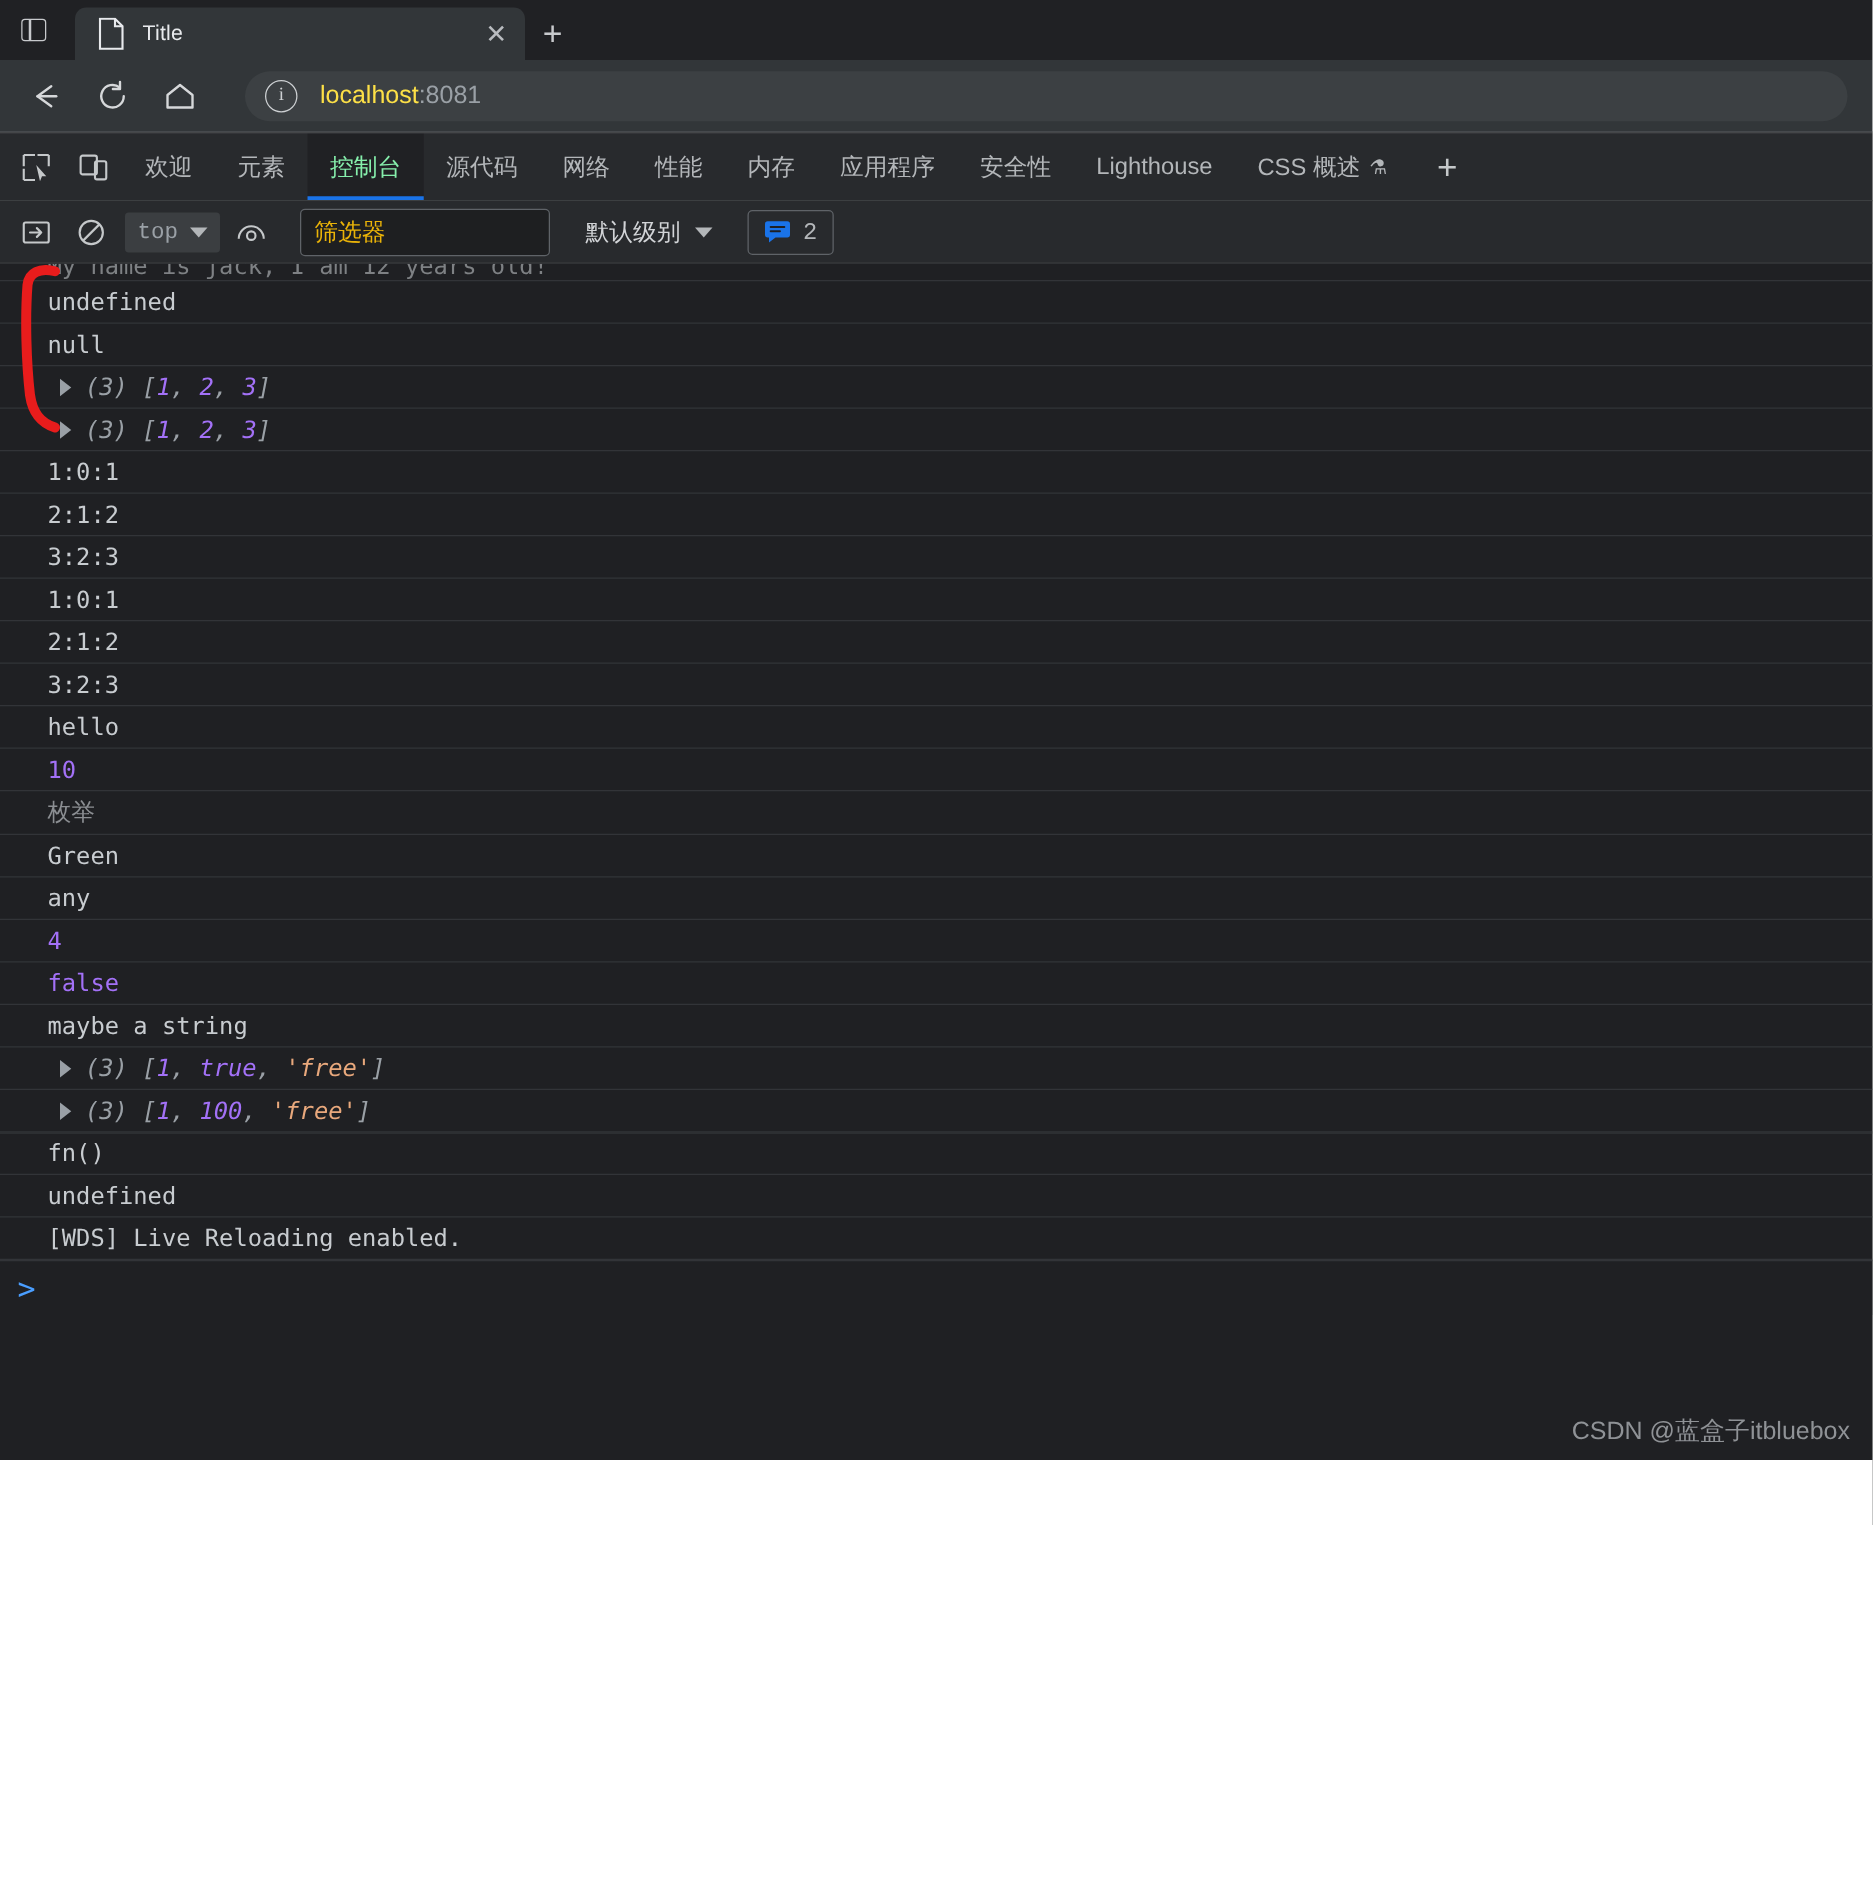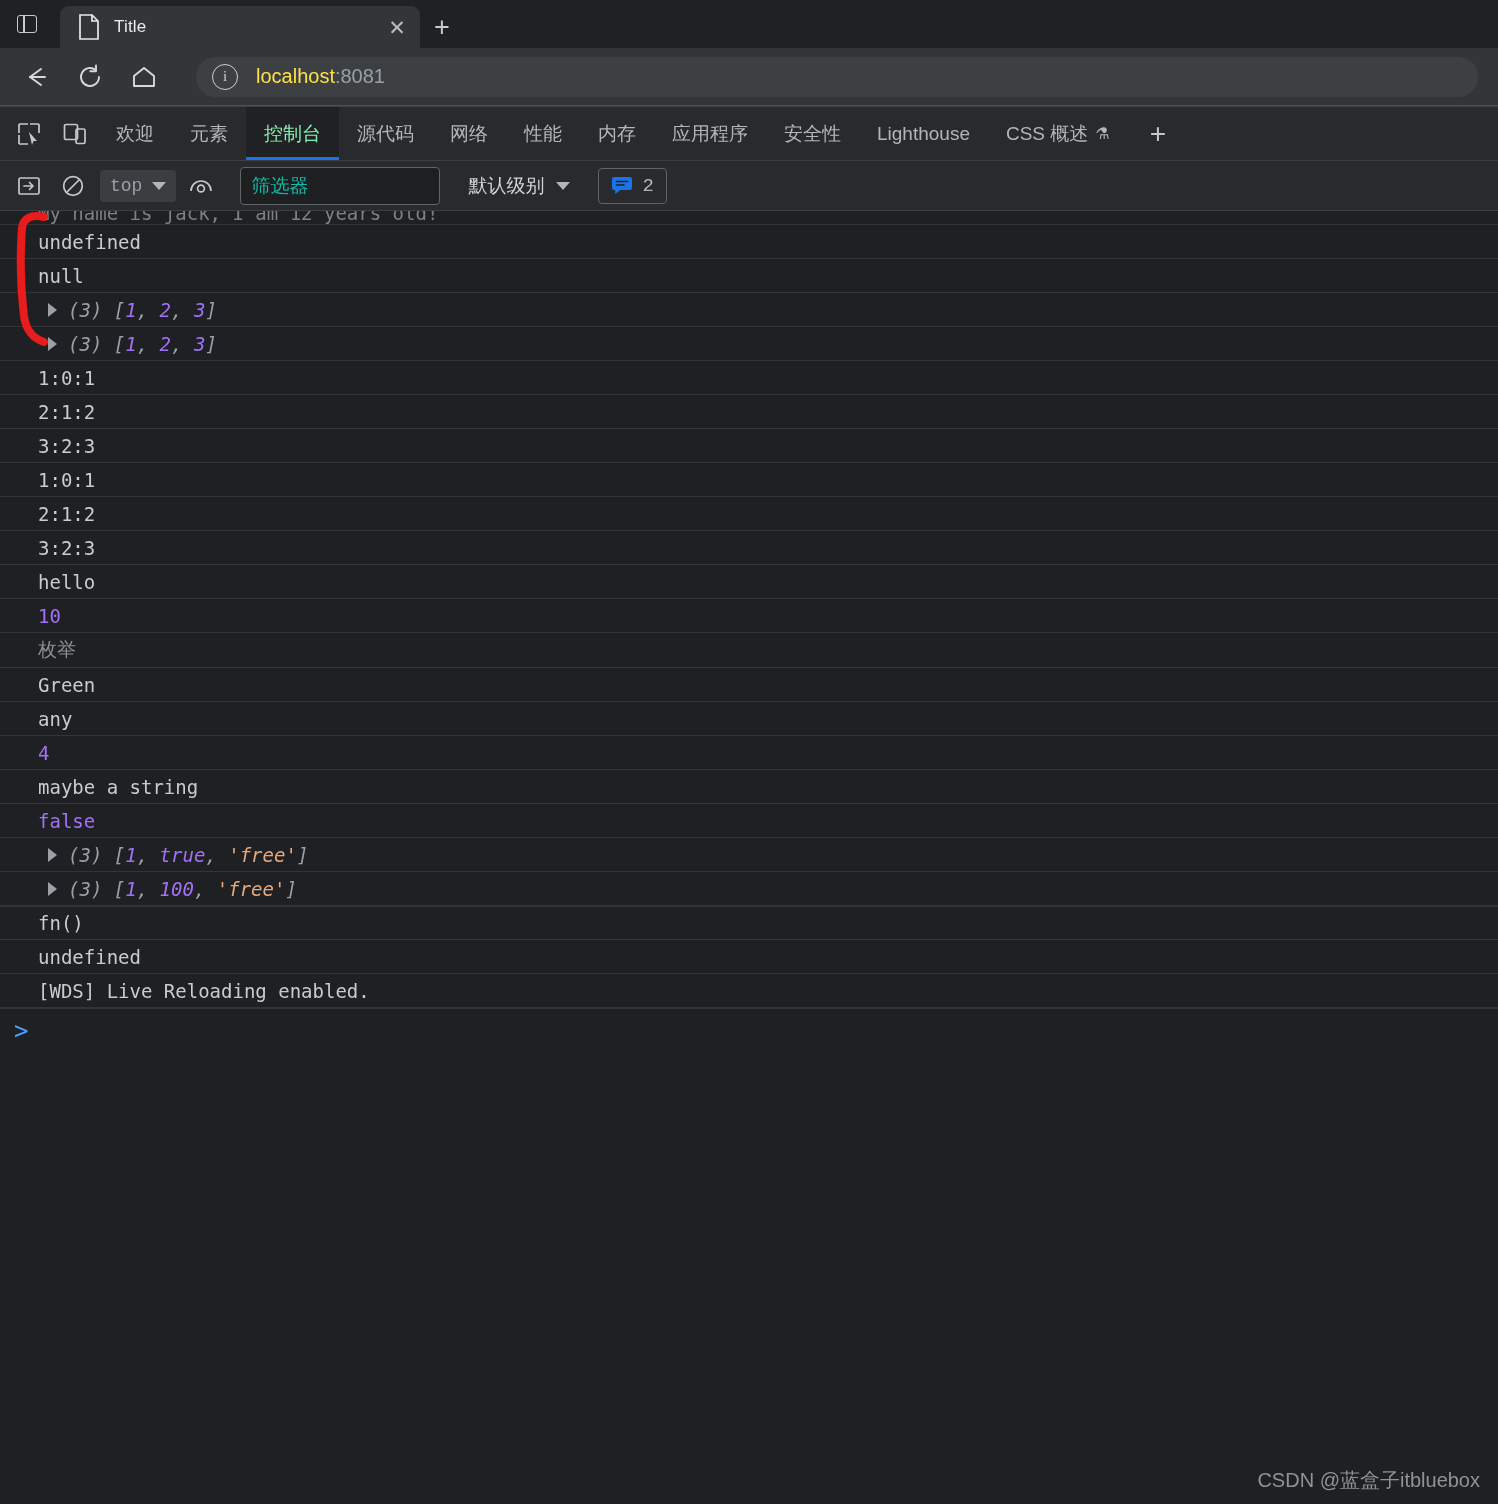--- a/index.html
+++ b/index.html
@@ -4,21 +4,21 @@
 <style>
   * { box-sizing: border-box; margin: 0; padding: 0; }
   html, body {
     width: 1498px; height: 1504px;
     background: #ffffff;
     font-family: "Liberation Sans", sans-serif;
     overflow: hidden;
   }
 
   
-  .browser { width: 1498px; height: 1504px; display: flex; flex-direction: column; }
+  .browser { width: 1498px; height: 1168px; display: flex; flex-direction: column; }
 
   .tabstrip {
     height: 48px; background: #202124; display: flex; align-items: flex-end;
     flex: 0 0 48px; position: relative;
   }
   .tabstrip-icon {
     width: 38px; height: 48px; display: flex; align-items: center; justify-content: center;
     flex: 0 0 38px; margin-left: 8px;
   }
   .panel-glyph {
@@ -120,21 +120,21 @@
   .tb-btn svg { display: block; }
   .ctx-select {
     height: 32px; background: #3b3e41; border-radius: 3px; display: flex; align-items: center;
     padding: 0 10px; gap: 10px; color: #9aa0a6; font-size: 18px; margin-left: 2px;
   }
   .caret { width: 0; height: 0; border-left: 7px solid transparent; border-right: 7px solid transparent;
            border-top: 8px solid #b3b6b9; }
   .filter-input {
     width: 200px; height: 38px; background: #1e1f21; border: 1px solid #5f6368; border-radius: 4px;
     display: flex; align-items: center; padding: 0 10px; margin-left: 14px;
-    color: #14b8a6; font-size: 19px;
+    color: #eab308; font-size: 19px;
   }
   .level-select {
     display: flex; align-items: center; gap: 12px; margin-left: 22px;
     color: #d2d4d7; font-size: 19px;
   }
   .msg-badge {
     margin-left: 22px; height: 36px; border: 1px solid #5f6368; border-radius: 4px;
     display: flex; align-items: center; gap: 9px; padding: 0 12px;
   }
   .bubble-icon { width: 22px; height: 19px; }
@@ -338,22 +338,22 @@
       <div class="log-row"><span>3:2:3</span></div>
       <div class="log-row"><span>1:0:1</span></div>
       <div class="log-row"><span>2:1:2</span></div>
       <div class="log-row"><span>3:2:3</span></div>
       <div class="log-row"><span>hello</span></div>
       <div class="log-row"><span class="num">10</span></div>
       <div class="log-row"><span class="dim">枚举</span></div>
       <div class="log-row"><span>Green</span></div>
       <div class="log-row"><span>any</span></div>
       <div class="log-row"><span class="num">4</span></div>
+      <div class="log-row"><span class="num">false</span></div>
       <div class="log-row"><span>maybe a string</span></div>
-      <div class="log-row"><span class="num">false</span></div>
 
       <div class="log-row expandable">
         <span class="arrow"></span>
         <span class="arr gray">(3)</span><span class="arr gray">&nbsp;</span><span class="arr gray">[</span><span class="arr num">1</span><span class="arr gray">, </span><span class="arr num">true</span><span class="arr gray">, </span><span class="arr str">'free'</span><span class="arr gray">]</span>
       </div>
 
       <div class="log-row expandable">
         <span class="arrow"></span>
         <span class="arr gray">(3)</span><span class="arr gray">&nbsp;</span><span class="arr gray">[</span><span class="arr num">1</span><span class="arr gray">, </span><span class="arr num">100</span><span class="arr gray">, </span><span class="arr str">'free'</span><span class="arr gray">]</span>
       </div>

